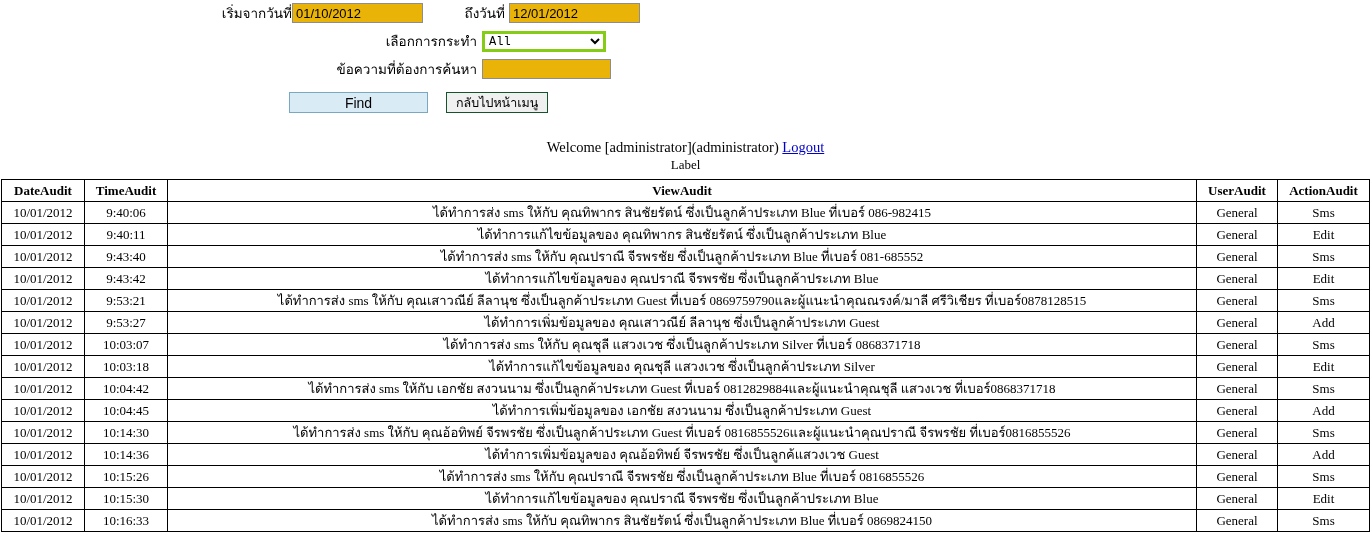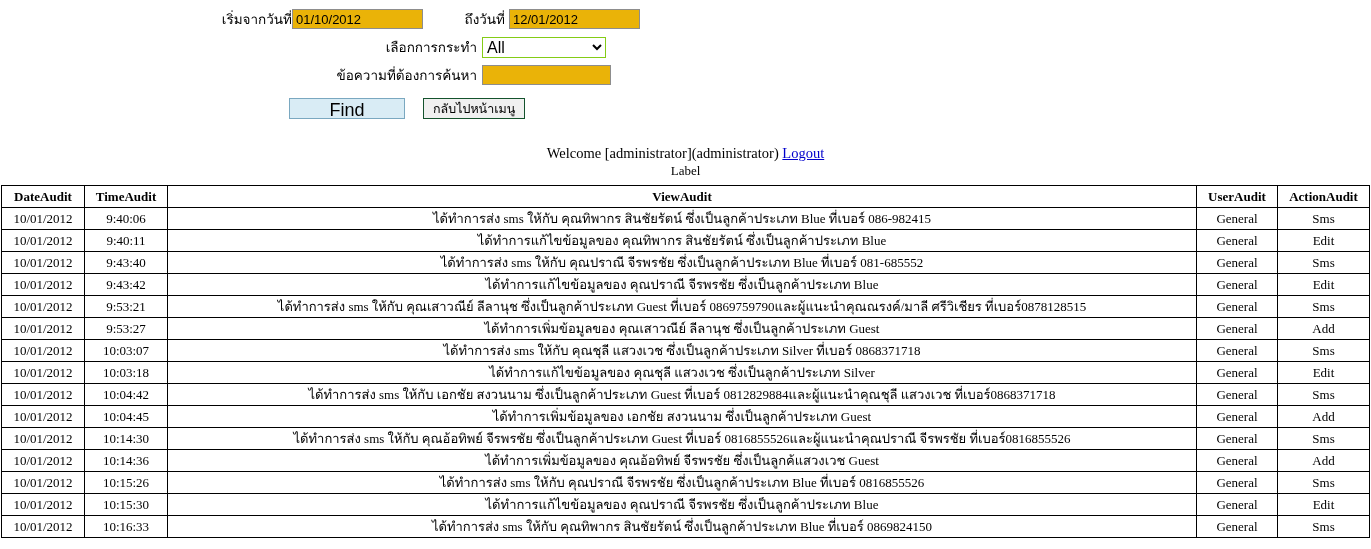--- a/index.html
+++ b/index.html
@@ -16,21 +16,21 @@
     color: #000;
   }
   .page {
     position: relative;
     width: 1371px;
     height: 549px;
   }
 
   
   .form-area {
-    padding-top: 8px;
+    padding-top: 2px;
   }
   .form-row {
     display: flex;
     align-items: center;
     margin-bottom: 6px;
   }
   .lbl {
     text-align: right;
     font-family: "Liberation Sans", sans-serif;
     font-size: 13.5px;
@@ -47,38 +47,38 @@
     padding: 1px 3px;
     box-sizing: border-box;
   }
   .in-date { width: 131px; }
   .in-search { width: 129px; }
 
   .row2 .lbl-c { width: 477px; }
   .row3 .lbl-d { width: 477px; }
 
   select.sel {
-    font-family: Liberation Sans, sans-serif;
-    font-size: 16px;
+    font-family: Liberation Mono, monospace;
+    font-size: 12px;
     width: 124px;
     height: 21px;
-    border: 1px solid #84cc16;
+    border: 3px solid #84cc16;
     background: #fff;
     margin-left: 5px;
   }
 
   .row4 {
     margin-top: 12px;
     padding-left: 289px;
   }
   .btn-find {
-    width: 116px;
+    width: 139px;
     height: 21px;
     font-family: "Liberation Sans", sans-serif;
-    font-size: 18px;
+    font-size: 14px;
     background: #d9ecf5;
     border: 1px solid #7aa8c0;
     color: #000;
     cursor: pointer;
   }
   .btn-back {
     margin-left: 18px;
     height: 21px;
     padding: 0 9px;
     font-family: "Liberation Sans", sans-serif;

